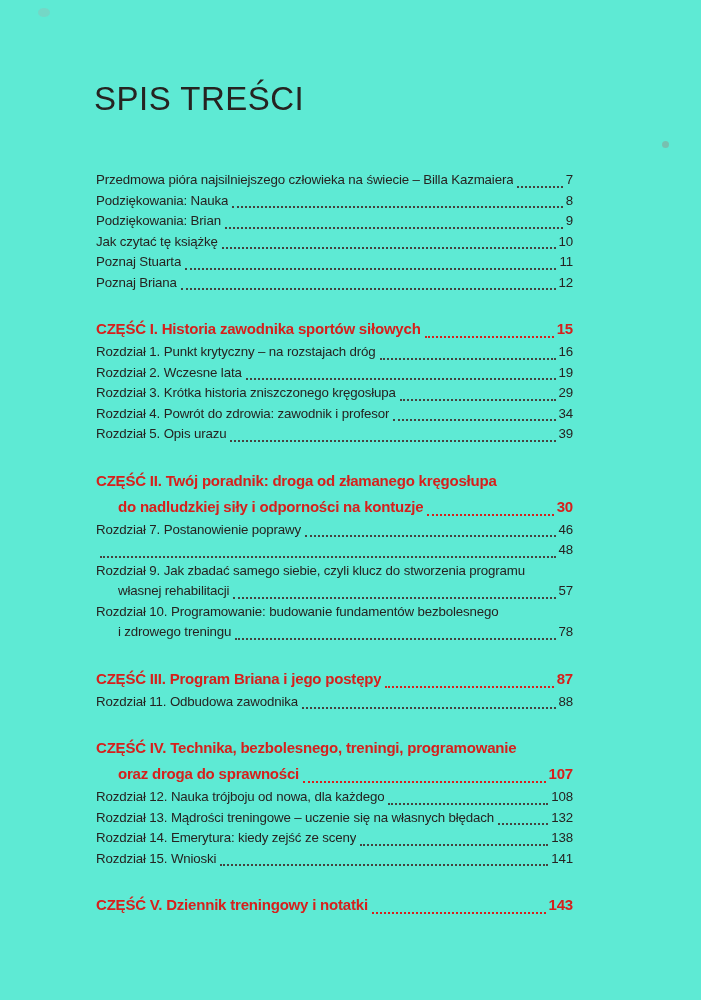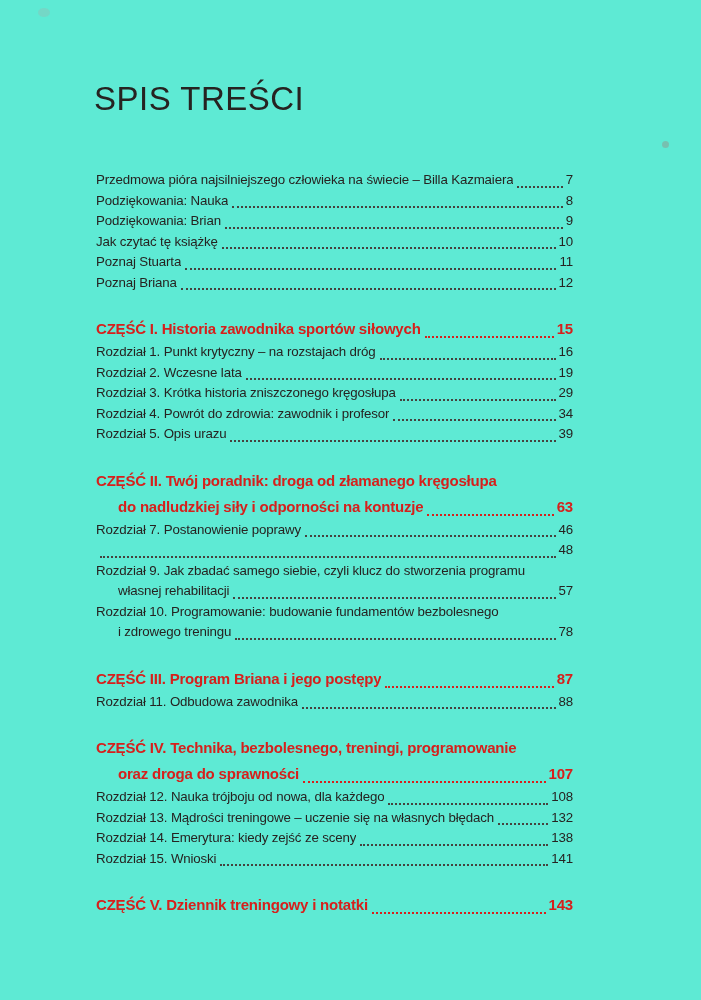--- a/index.html
+++ b/index.html
@@ -121,21 +121,21 @@
           <span class="t">Rozdział 5. Opis urazu</span>
           <span class="dots"></span>
           <span class="pg">39</span>
         </div>
       </div>
       <div class="toc-section">
         <div class="line head">CZĘŚĆ II. Twój poradnik: droga od złamanego kręgosłupa</div>
         <div class="line head cont row">
           <span class="t">do nadludzkiej siły i odporności na kontuzje</span>
           <span class="dots"></span>
-          <span class="pg">63</span>
+          <span class="pg">30</span>
         </div>
         <div class="line item row">
           <span class="t">Rozdział 7. Postanowienie poprawy</span>
           <span class="dots"></span>
           <span class="pg">46</span>
         </div>
         <div class="line item row">
           <span class="dots"></span>
           <span class="pg">48</span>
         </div>

